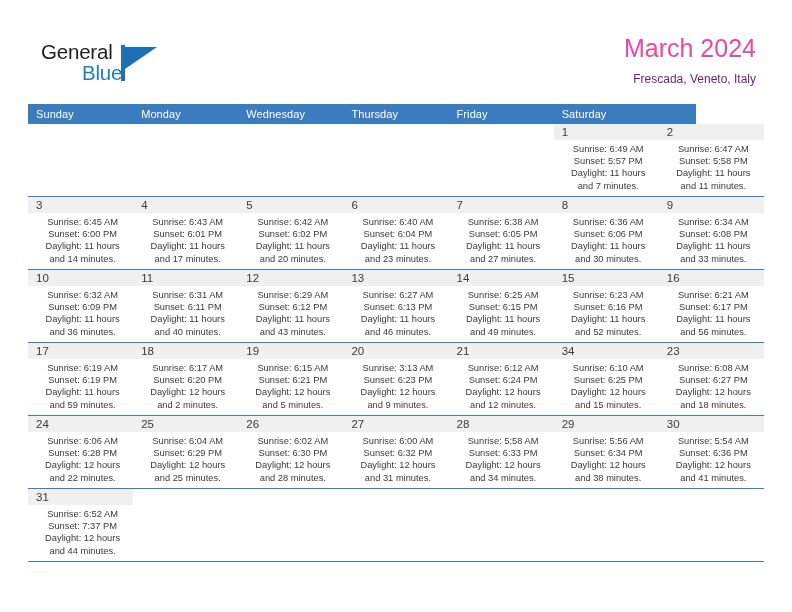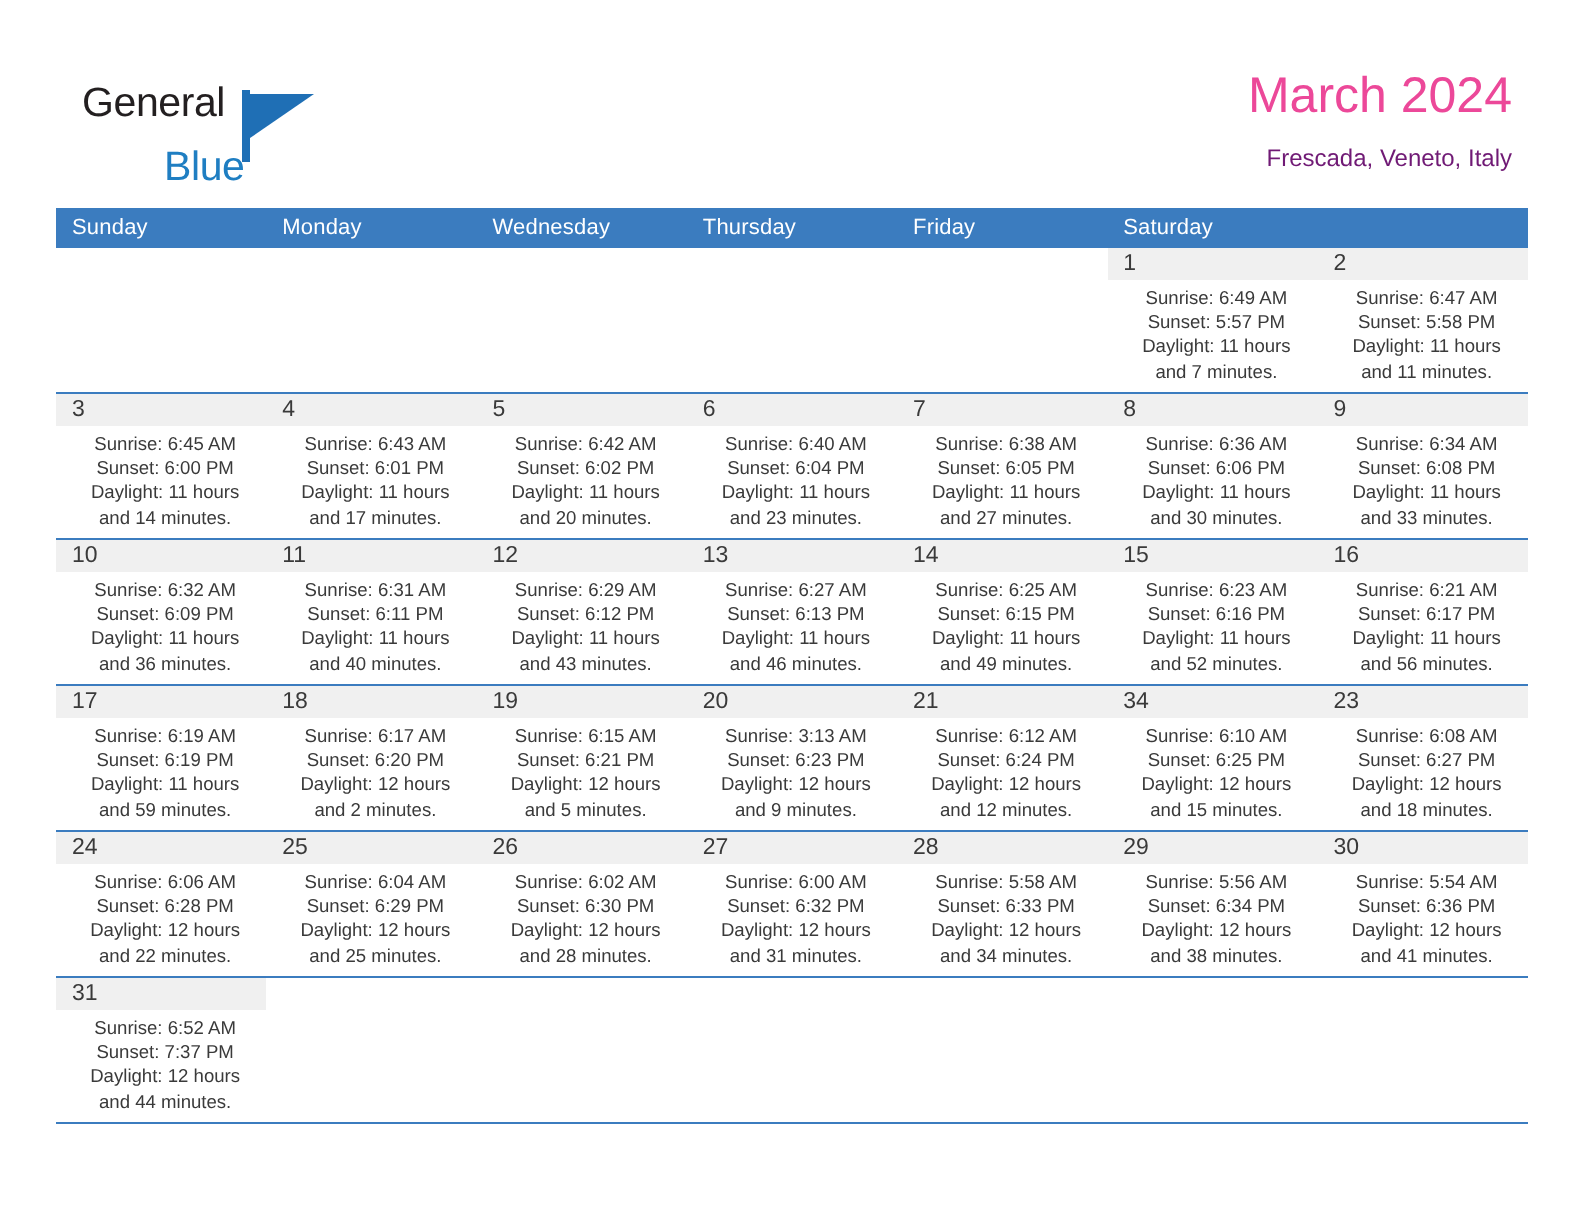--- a/index.html
+++ b/index.html
@@ -46,21 +46,20 @@
     font-family: "Liberation Sans", sans-serif;
   }
   .logo-blue {
     position: absolute;
     left: 41px;
     top: 21px;
     font-size: 20.5px;
     letter-spacing: -0.2px;
     color: #1f7ec2;
     font-family: "Liberation Sans", sans-serif;
-    margin-top: 11px;
   }
   .logo-mark {
     position: absolute;
     left: 80px;
     top: 3px;
     width: 36px;
     height: 38px;
   }
   .logo-mark .tri {
     position: absolute;
@@ -102,21 +101,21 @@
 
   
   .calendar {
     position: absolute;
     left: 28px;
     top: 104px;
     width: 736px;
   }
   .dow-row {
     display: flex;
-    width: 736px;
+    width: 668px;
     height: 20px;
     background: #3b7cbf;
   }
   .dow-cell {
     flex: 0 0 105.14px;
     width: 105.14px;
     box-sizing: border-box;
     padding-left: 8px;
     color: #ffffff;
     font-size: 11px;

